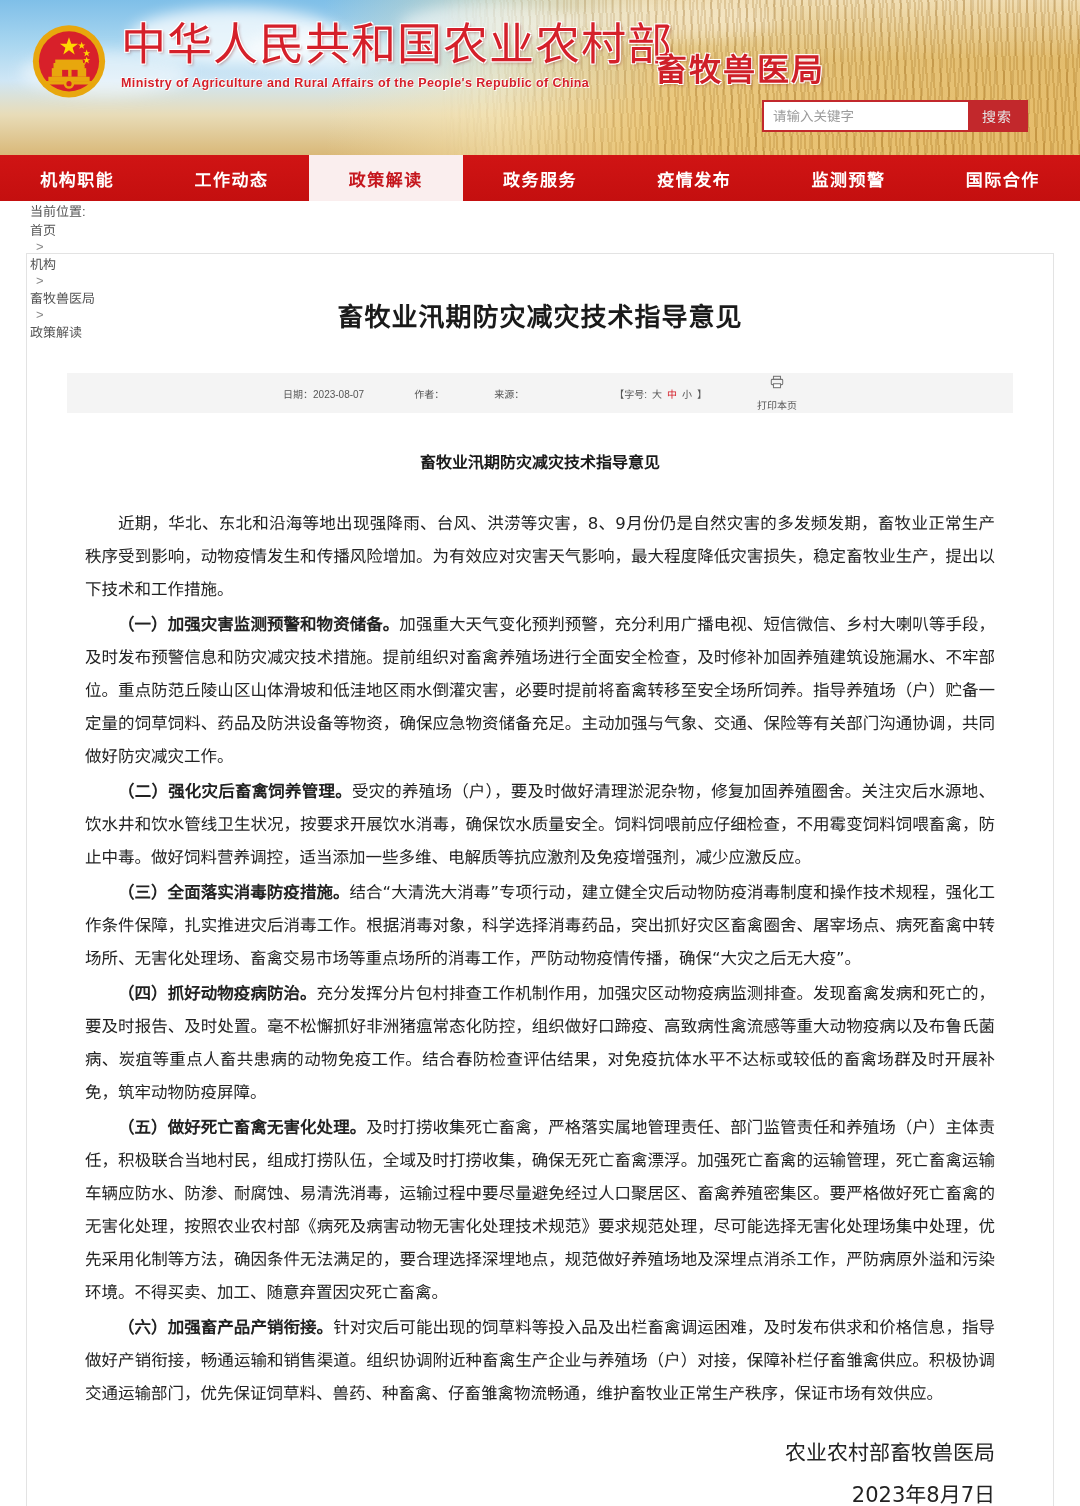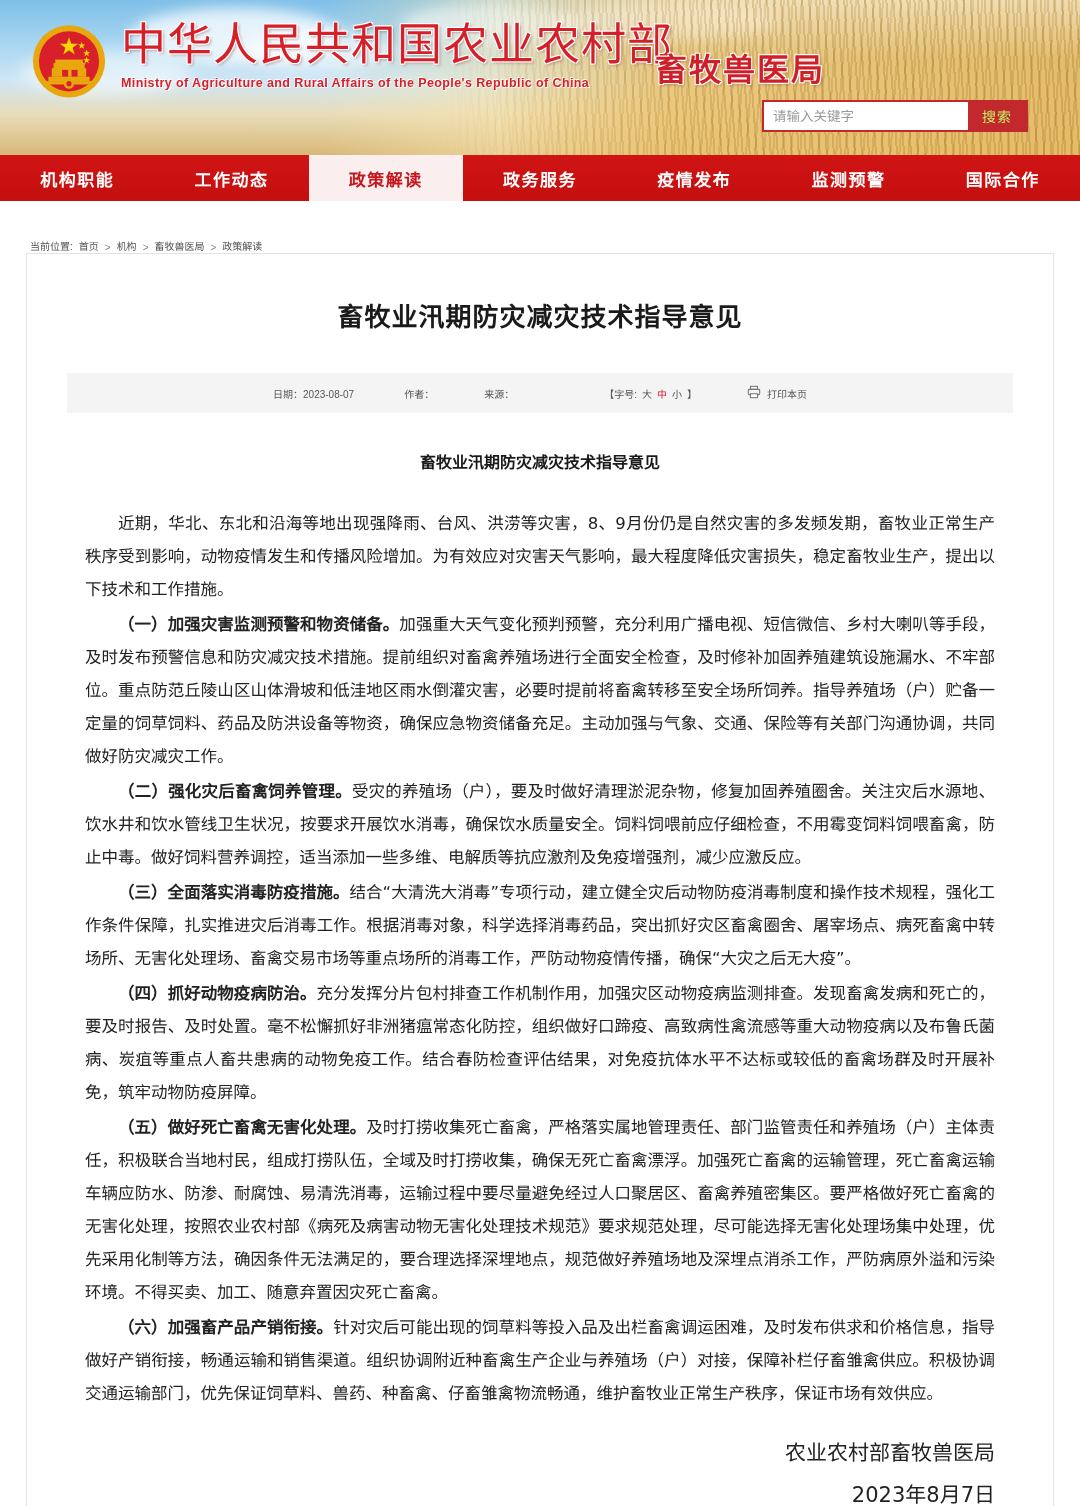--- a/index.html
+++ b/index.html
@@ -90,21 +90,21 @@
     border: 2px solid #c2282c; background: #c2282c;
   }
   .search-input {
     width: 204px; height: 28px; border: 0; outline: none;
     background: #fff; padding: 0 9px;
     font-size: 13.5px; color: #333;
     font-family: "Liberation Sans", "DejaVu Sans", sans-serif;
   }
   .search-input::placeholder { color: #9b9b9b; }
   .search-btn {
-    width: 58px; border: 0; background: #c2282c; color: #bef264;
+    width: 58px; border: 0; background: #c2282c; color: #e5e5e5;
     font-size: 14px; cursor: pointer; letter-spacing: 1px;
     font-family: "Liberation Sans", "DejaVu Sans", sans-serif;
     text-align: center;
   }
 
   
   .nav {
     height: 46px; background: #cc1212; width: 1080px;
     display: flex; align-items: stretch;
     background: linear-gradient(to bottom, #d01414 0%, #c40f0f 100%);
@@ -112,23 +112,24 @@
   .nav-item {
     flex: 1 1 0; display: flex; align-items: center; justify-content: center;
     color: #ffffff; font-size: 17px; font-weight: bold; letter-spacing: 1.5px;
     cursor: pointer; text-decoration: none;
     font-family: Liberation Mono, monospace;
   }
   .nav-item.active { background: #faeeee; color: #c5161d; }
 
   
   .breadcrumb {
-    height: 52px; display: flex; align-items: flex-end;
-    padding-left: 30px; font-size: 10px; color: #555;
-    font-family: "Liberation Sans", "DejaVu Sans", sans-serif;
+    height: 52px; display: flex; align-items: flex-start;
+    padding-left: 30px; font-size: 13px; color: #555;
+    font-family: "Liberation Sans", "DejaVu Sans", sans-serif;
+    flex-direction: column;
   }
   .breadcrumb .bc-link { color: #555; text-decoration: none; cursor: pointer; }
   .breadcrumb .sep { margin: 0 6px; color: #888; }
 
   
   .card {
     margin: 0 26px;
     border: 1px solid #e3e3e3;
     background: #fff;
     padding: 0 0 26px 0;
@@ -147,21 +148,21 @@
     height: 40px;
     display: flex; align-items: center; justify-content: center;
     gap: 50px;
     font-size: 10px; color: #555;
     font-family: "Liberation Sans", "DejaVu Sans", sans-serif;
   }
   .meta-item { white-space: nowrap; }
   .fs-group { display: inline-flex; align-items: center; gap: 5px; margin-left: 40px; }
   .fs-opt { cursor: pointer; color: #555; }
   .fs-opt.active { color: #d5202a; }
-  .print { display: inline-flex; align-items: center; gap: 6px; cursor: pointer; color: #555; }
+  .print { display: inline-flex; align-items: center; gap: 6px; cursor: pointer; color: #555; flex-direction: column; }
 
   .article { padding: 36px 58px 0 58px; }
   .sub-title {
     text-align: center; font-size: 16px; font-weight: bold; color: #1a1a1a;
     margin-bottom: 34px;
     font-family: "DejaVu Sans", "Liberation Sans", sans-serif;
   }
   .para {
     font-size: 16.5px; line-height: 2.0; color: #222;
     text-indent: 2em; margin: 0 0 2px 0; text-align: justify;

